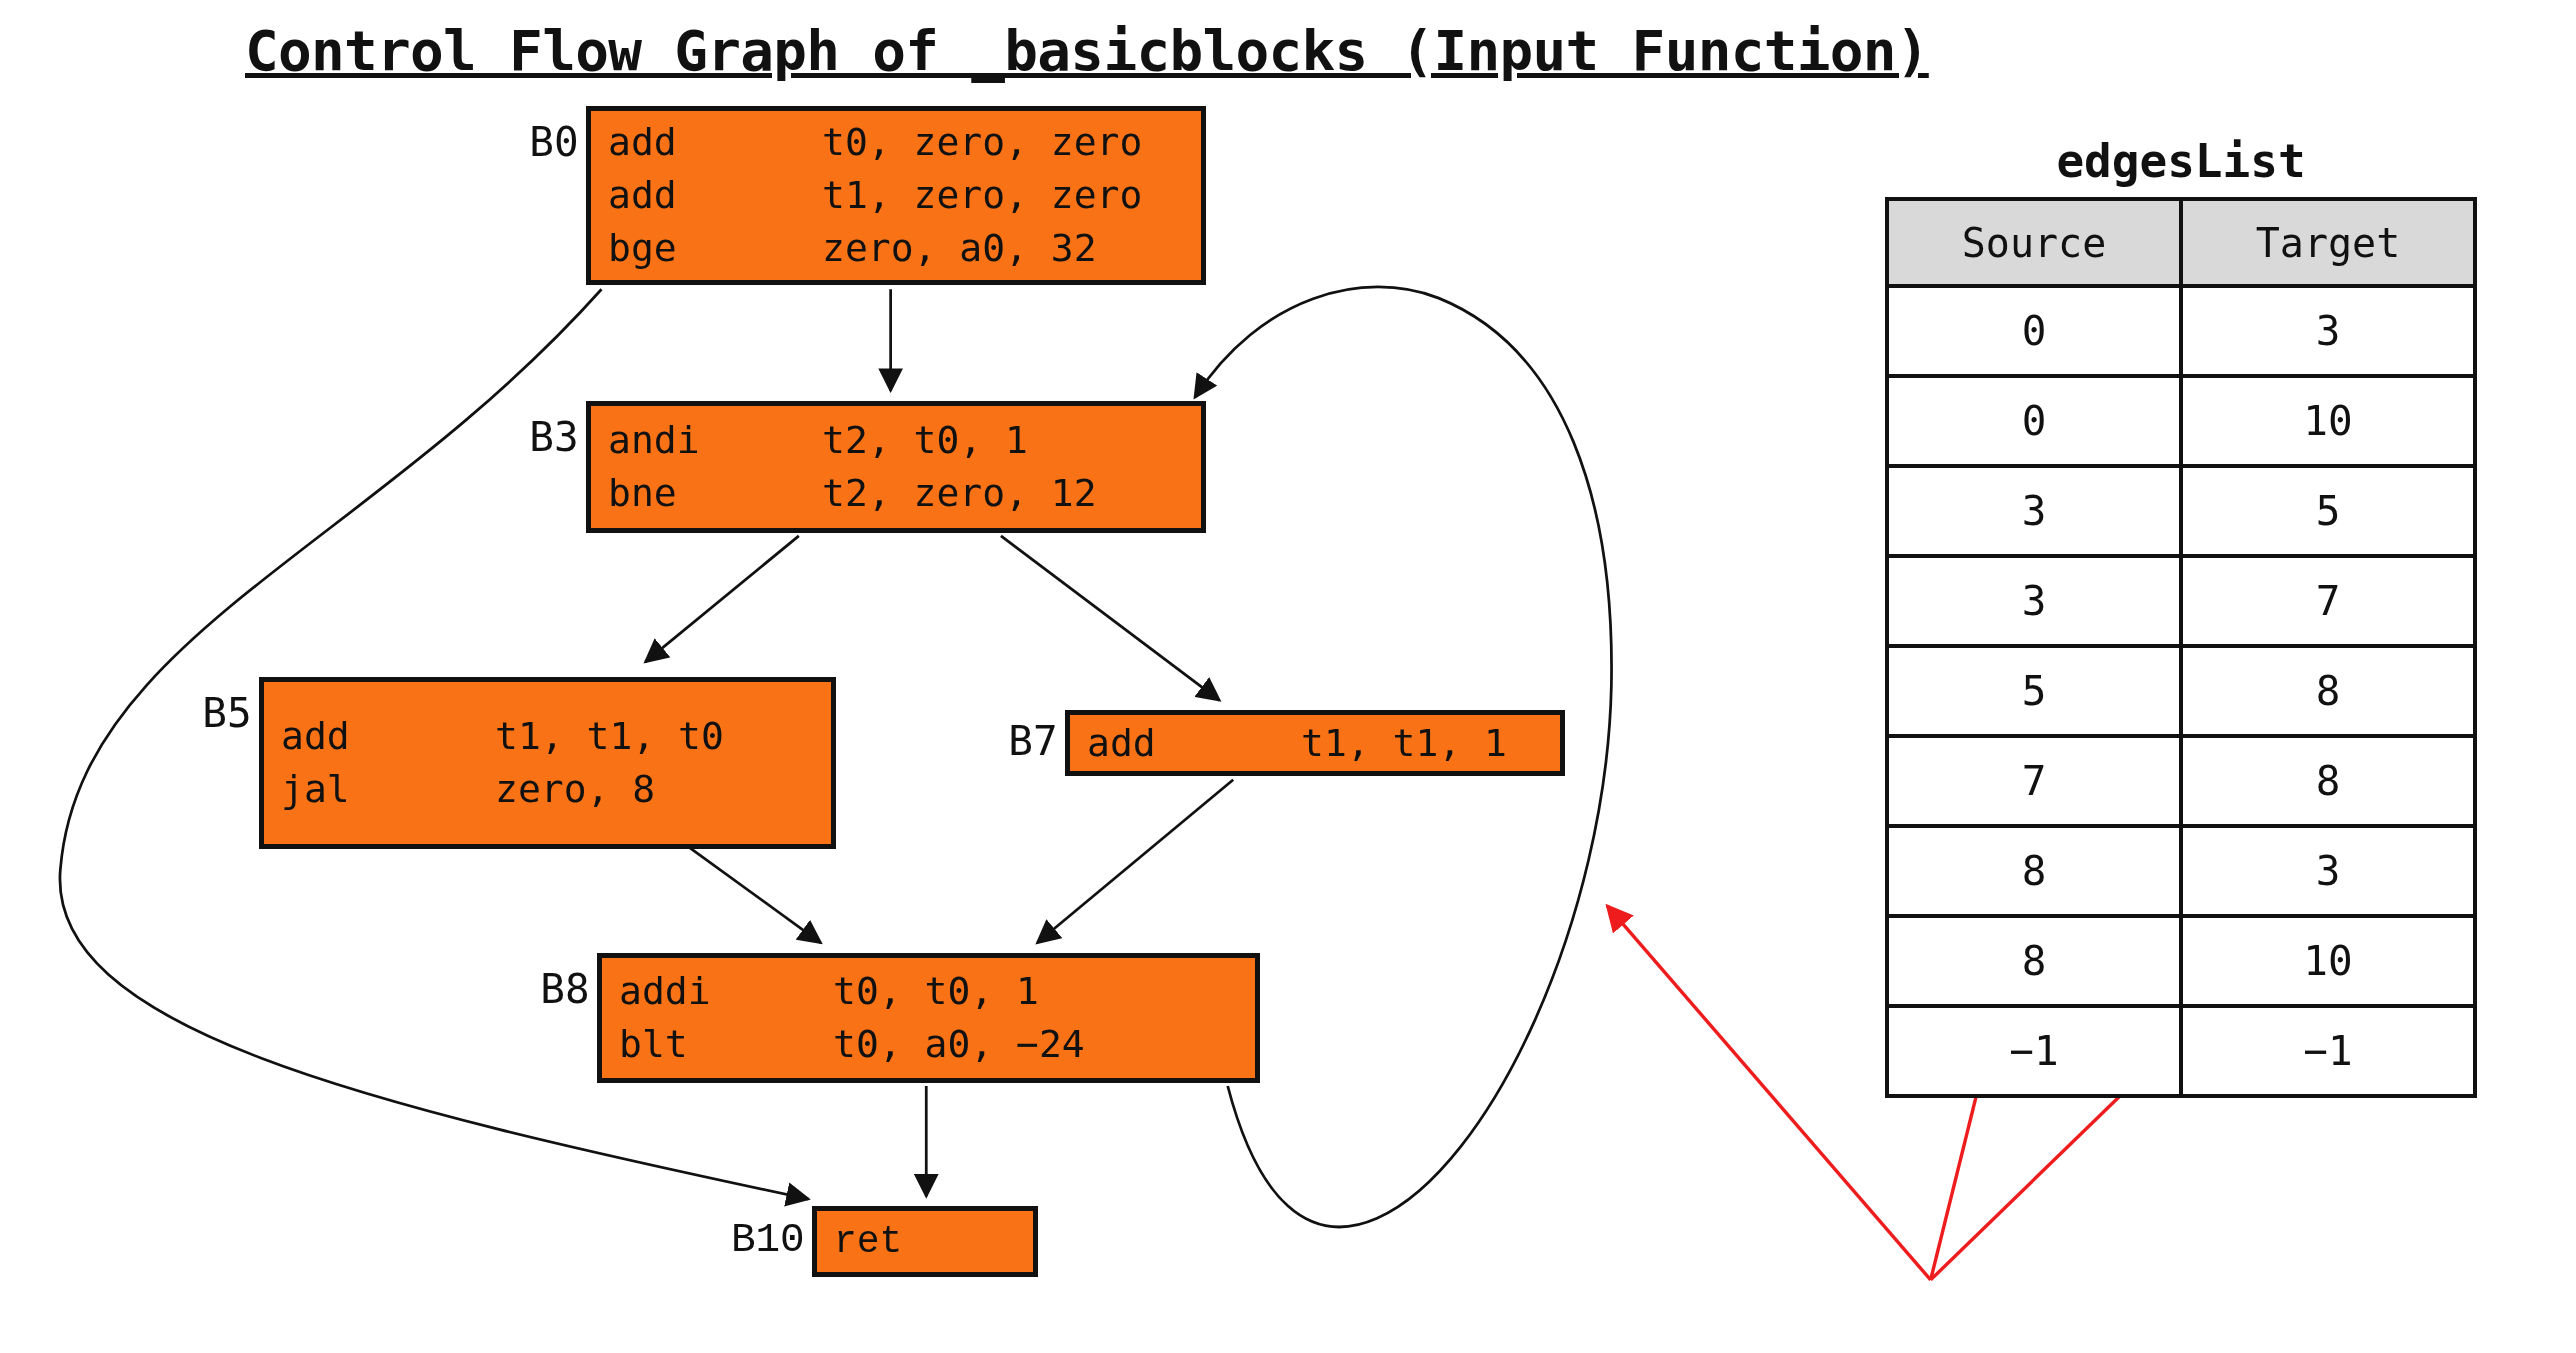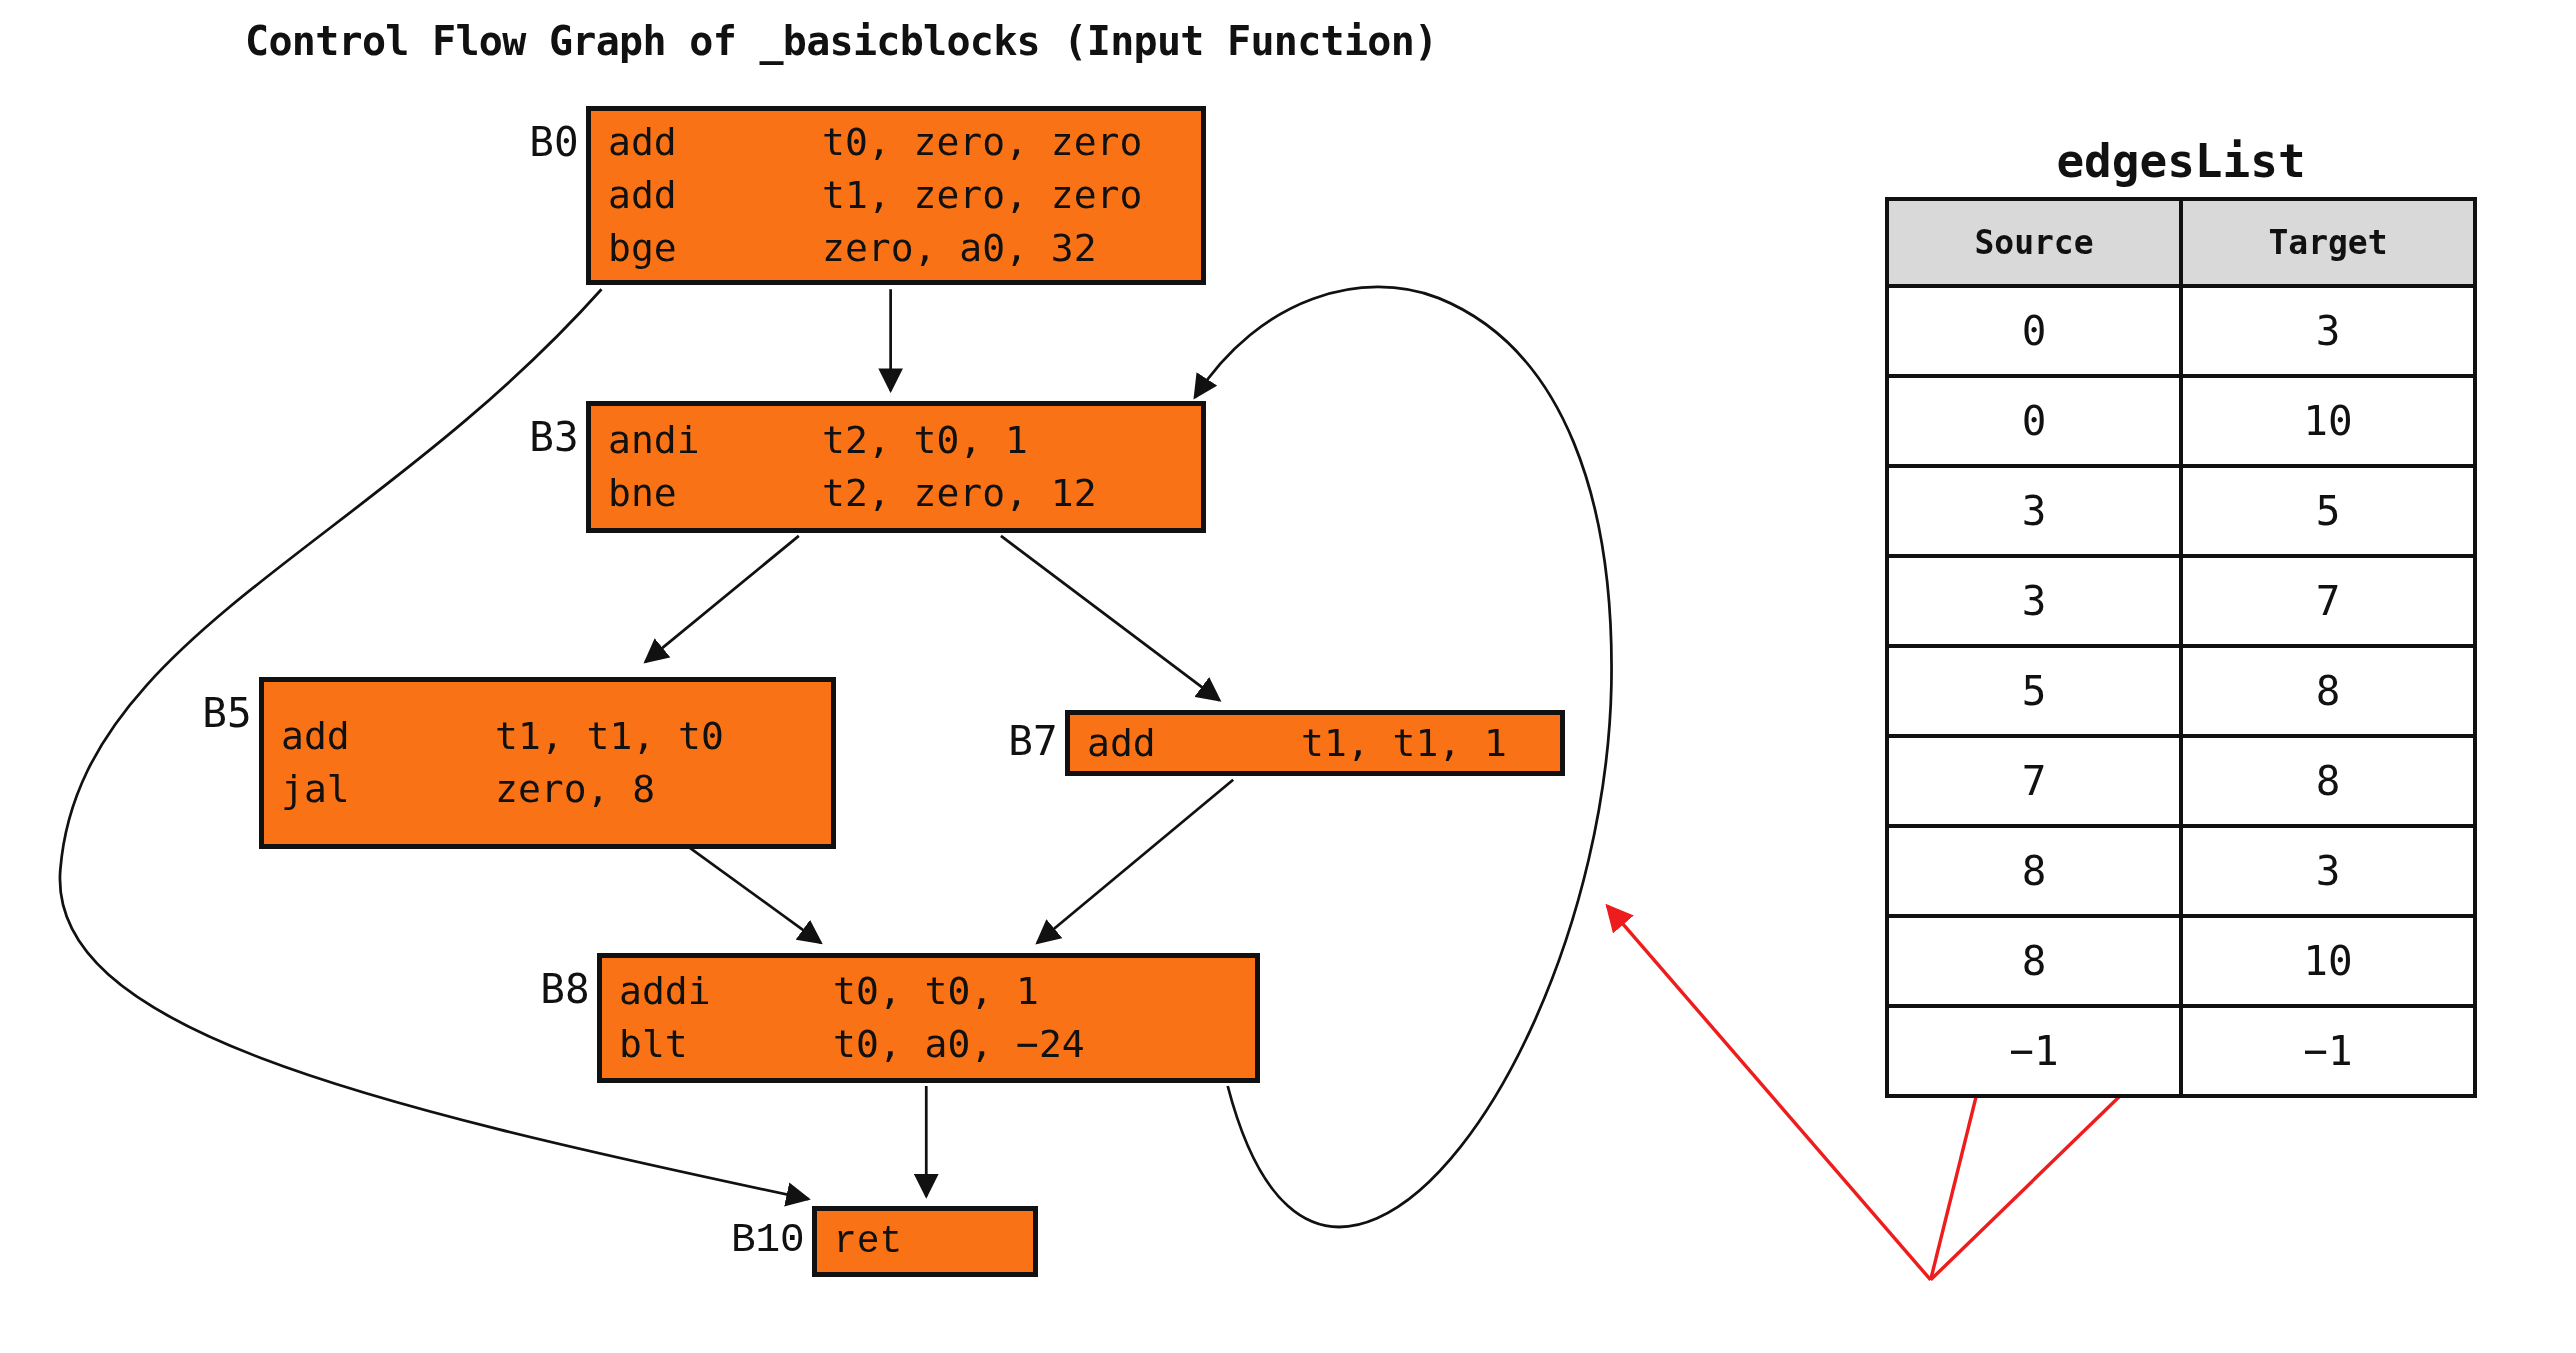--- a/index.html
+++ b/index.html
@@ -1,21 +1,21 @@
 <!DOCTYPE html>
 <html style="font-size:11px"><head>
 <meta charset="utf-8">
 <style>
   html,body{margin:0;padding:0;background:#fff;}
   #canvas{position:relative;width:2576px;height:1354px;background:#fff;overflow:hidden;
           font-family:"DejaVu Sans Mono",monospace;color:#111;}
 
   
-  #main-title{position:absolute;left:245px;top:18px;font-size:40px;font-weight:bold;
-              letter-spacing:-0.7px;white-space:nowrap;}
+  #main-title{position:absolute;left:245px;top:18px;font-size:56px;font-weight:bold;
+              letter-spacing:-0.7px;white-space:nowrap;text-decoration:underline;}
   #table-title{position:absolute;left:1885px;top:134px;width:592px;text-align:center;
                font-size:46px;font-weight:bold;}
 
   
   #edges{position:absolute;left:0;top:0;pointer-events:none;}
   .bedge{fill:none;stroke:#111;stroke-width:4px;}
   .redge{fill:none;stroke:#ee1c1c;stroke-width:5px;}
 
   
   .block{position:absolute;background:#f97316;border:5.5px solid #111;box-sizing:border-box;
@@ -27,22 +27,22 @@
   #b0 {left:586px; top:106px; width:620px;height:179px;}
   #b3 {left:586px; top:401px; width:620px;height:132px;}
   #b5 {left:259px; top:677px; width:577px;height:172px;}
   #b7 {left:1065px;top:710px;width:500px;height:66px;}
   #b8 {left:597px; top:953px;width:663px;height:130px;}
   #b10{left:812px;top:1206px;width:226px;height:71px;font-family:Liberation Mono, monospace;}
 
   
   #edges-table{position:absolute;left:1885px;top:197px;width:592px;border-collapse:collapse;
                table-layout:fixed;border:3.4px solid #111;}
-  #edges-table th{border:4.8px solid #111;background:#d9d9d9;height:81px;font-size:33px;
-                  font-weight:bold;text-align:center;}
+  #edges-table th{border:4.8px solid #111;background:#d9d9d9;height:81px;font-size:40px;
+                  font-weight:normal;text-align:center;}
   #edges-table td{border:4.8px solid #111;background:#fff;height:84px;font-size:41px;
                   text-align:center;}
 
   
   #annotation{position:absolute;left:1351px;top:1283px;font-family:"Liberation Sans",sans-serif;
               font-size:42px;color:#ee1c1c;white-space:nowrap;}
   #annotation .bold{font-weight:bold;}
 </style>
 </head>
 <body>

